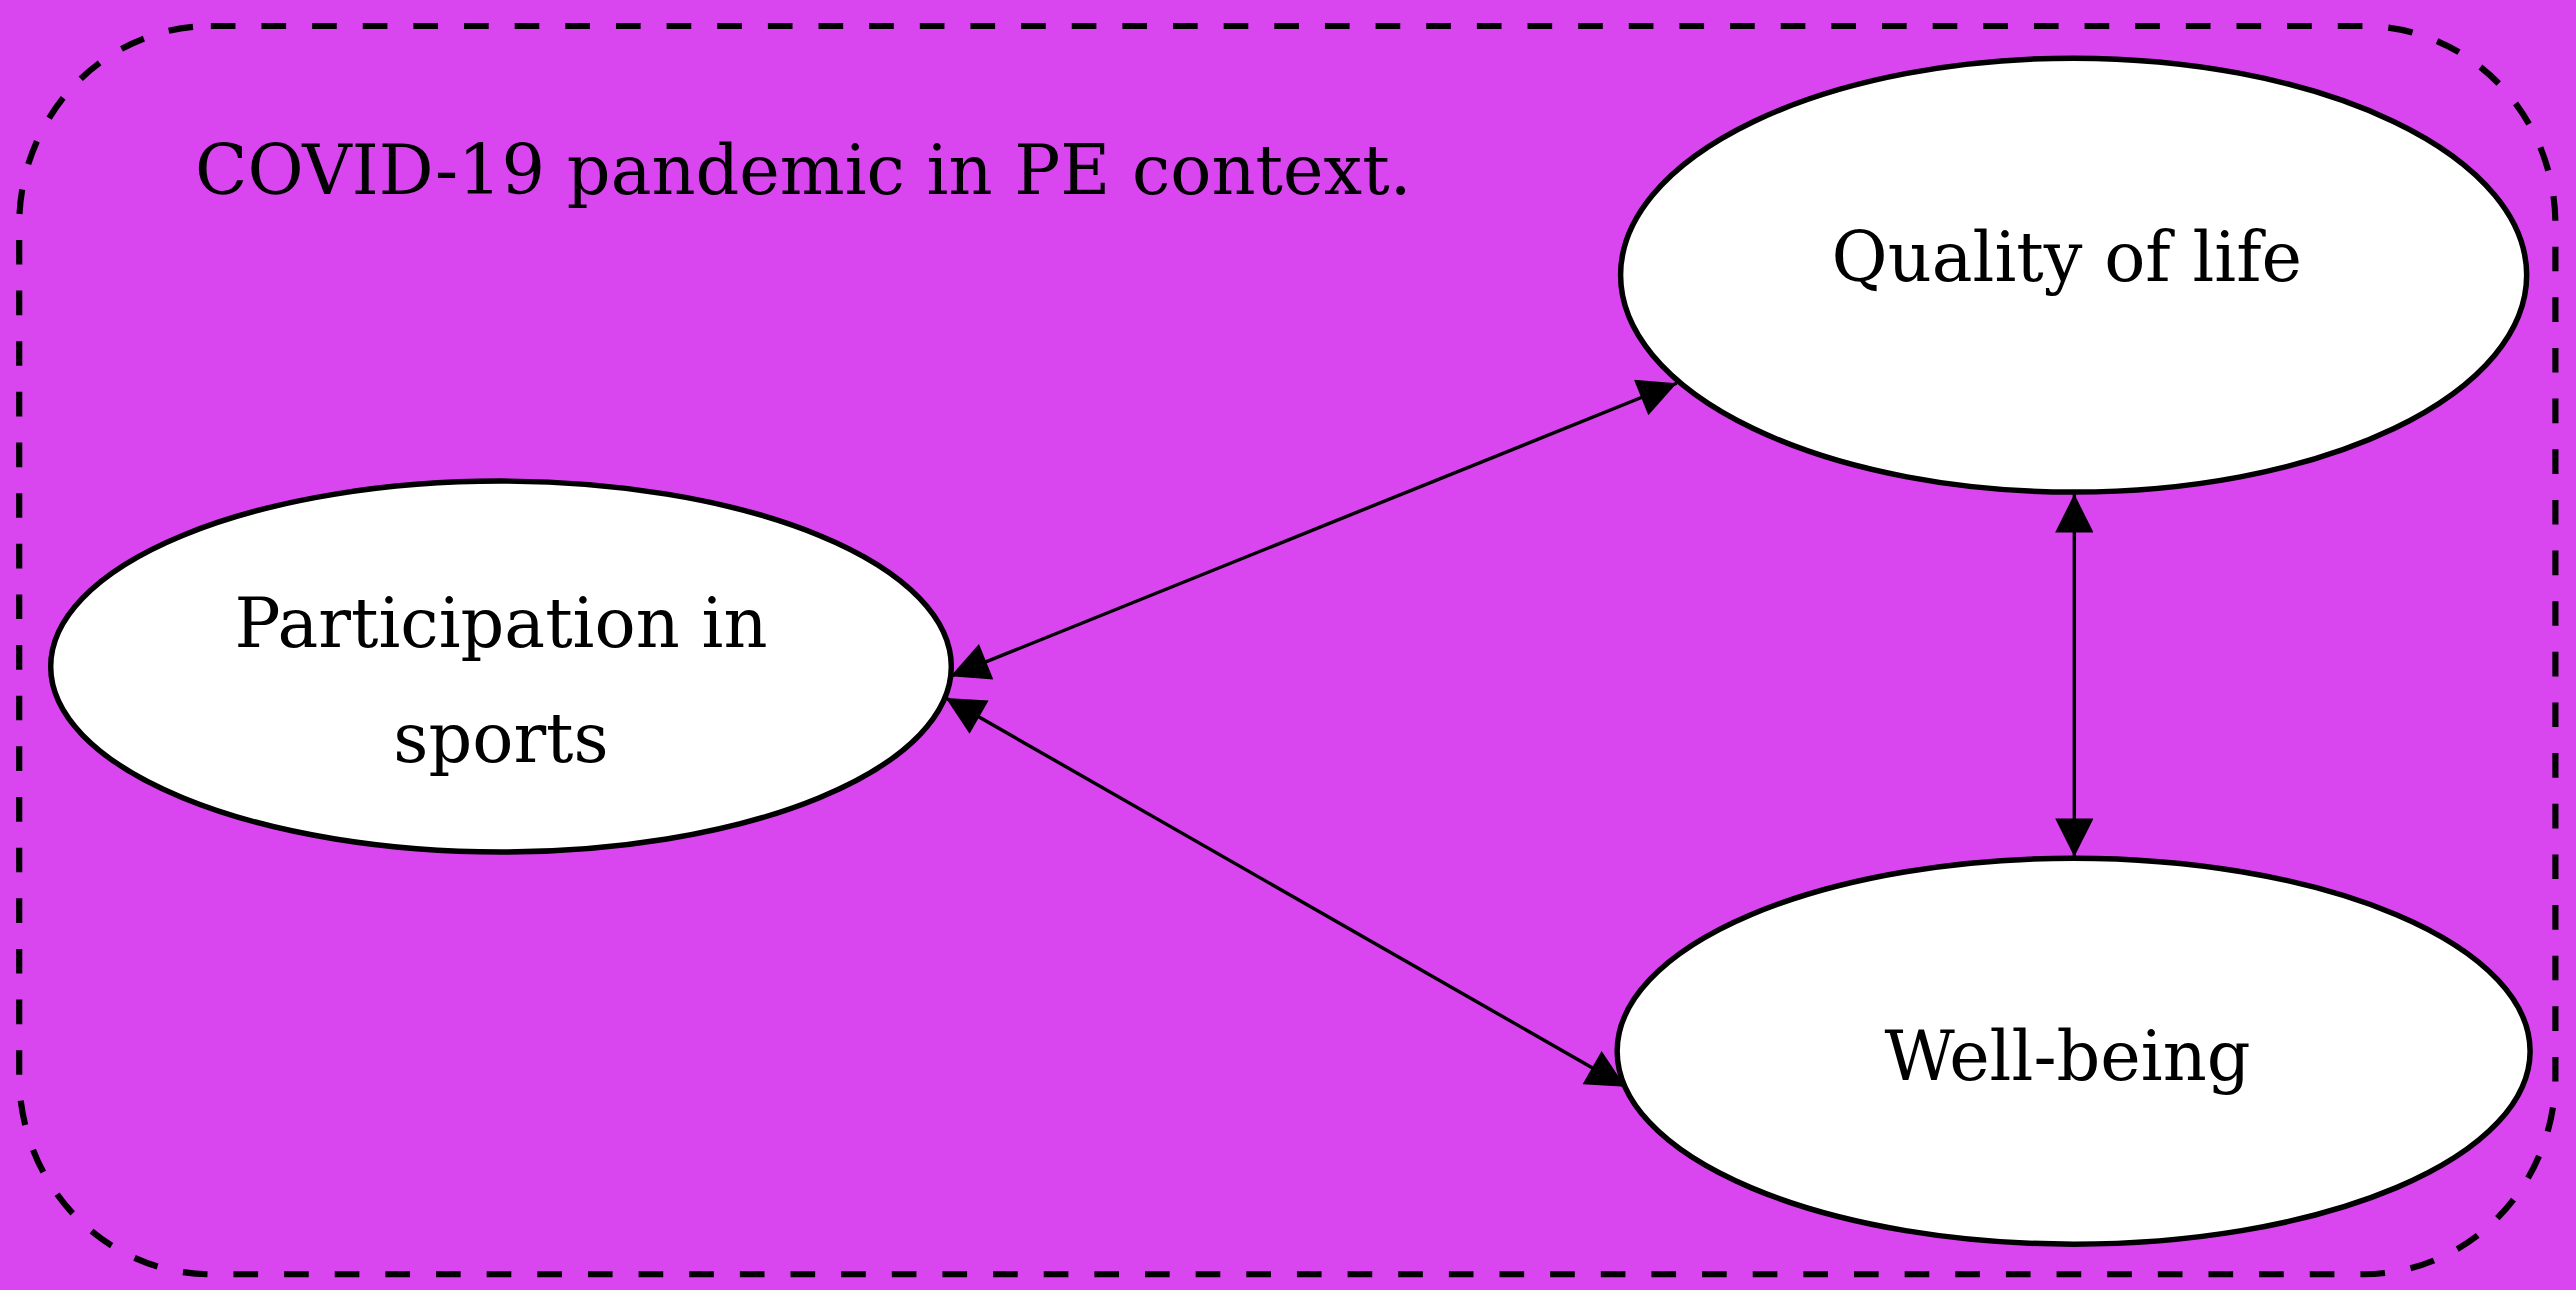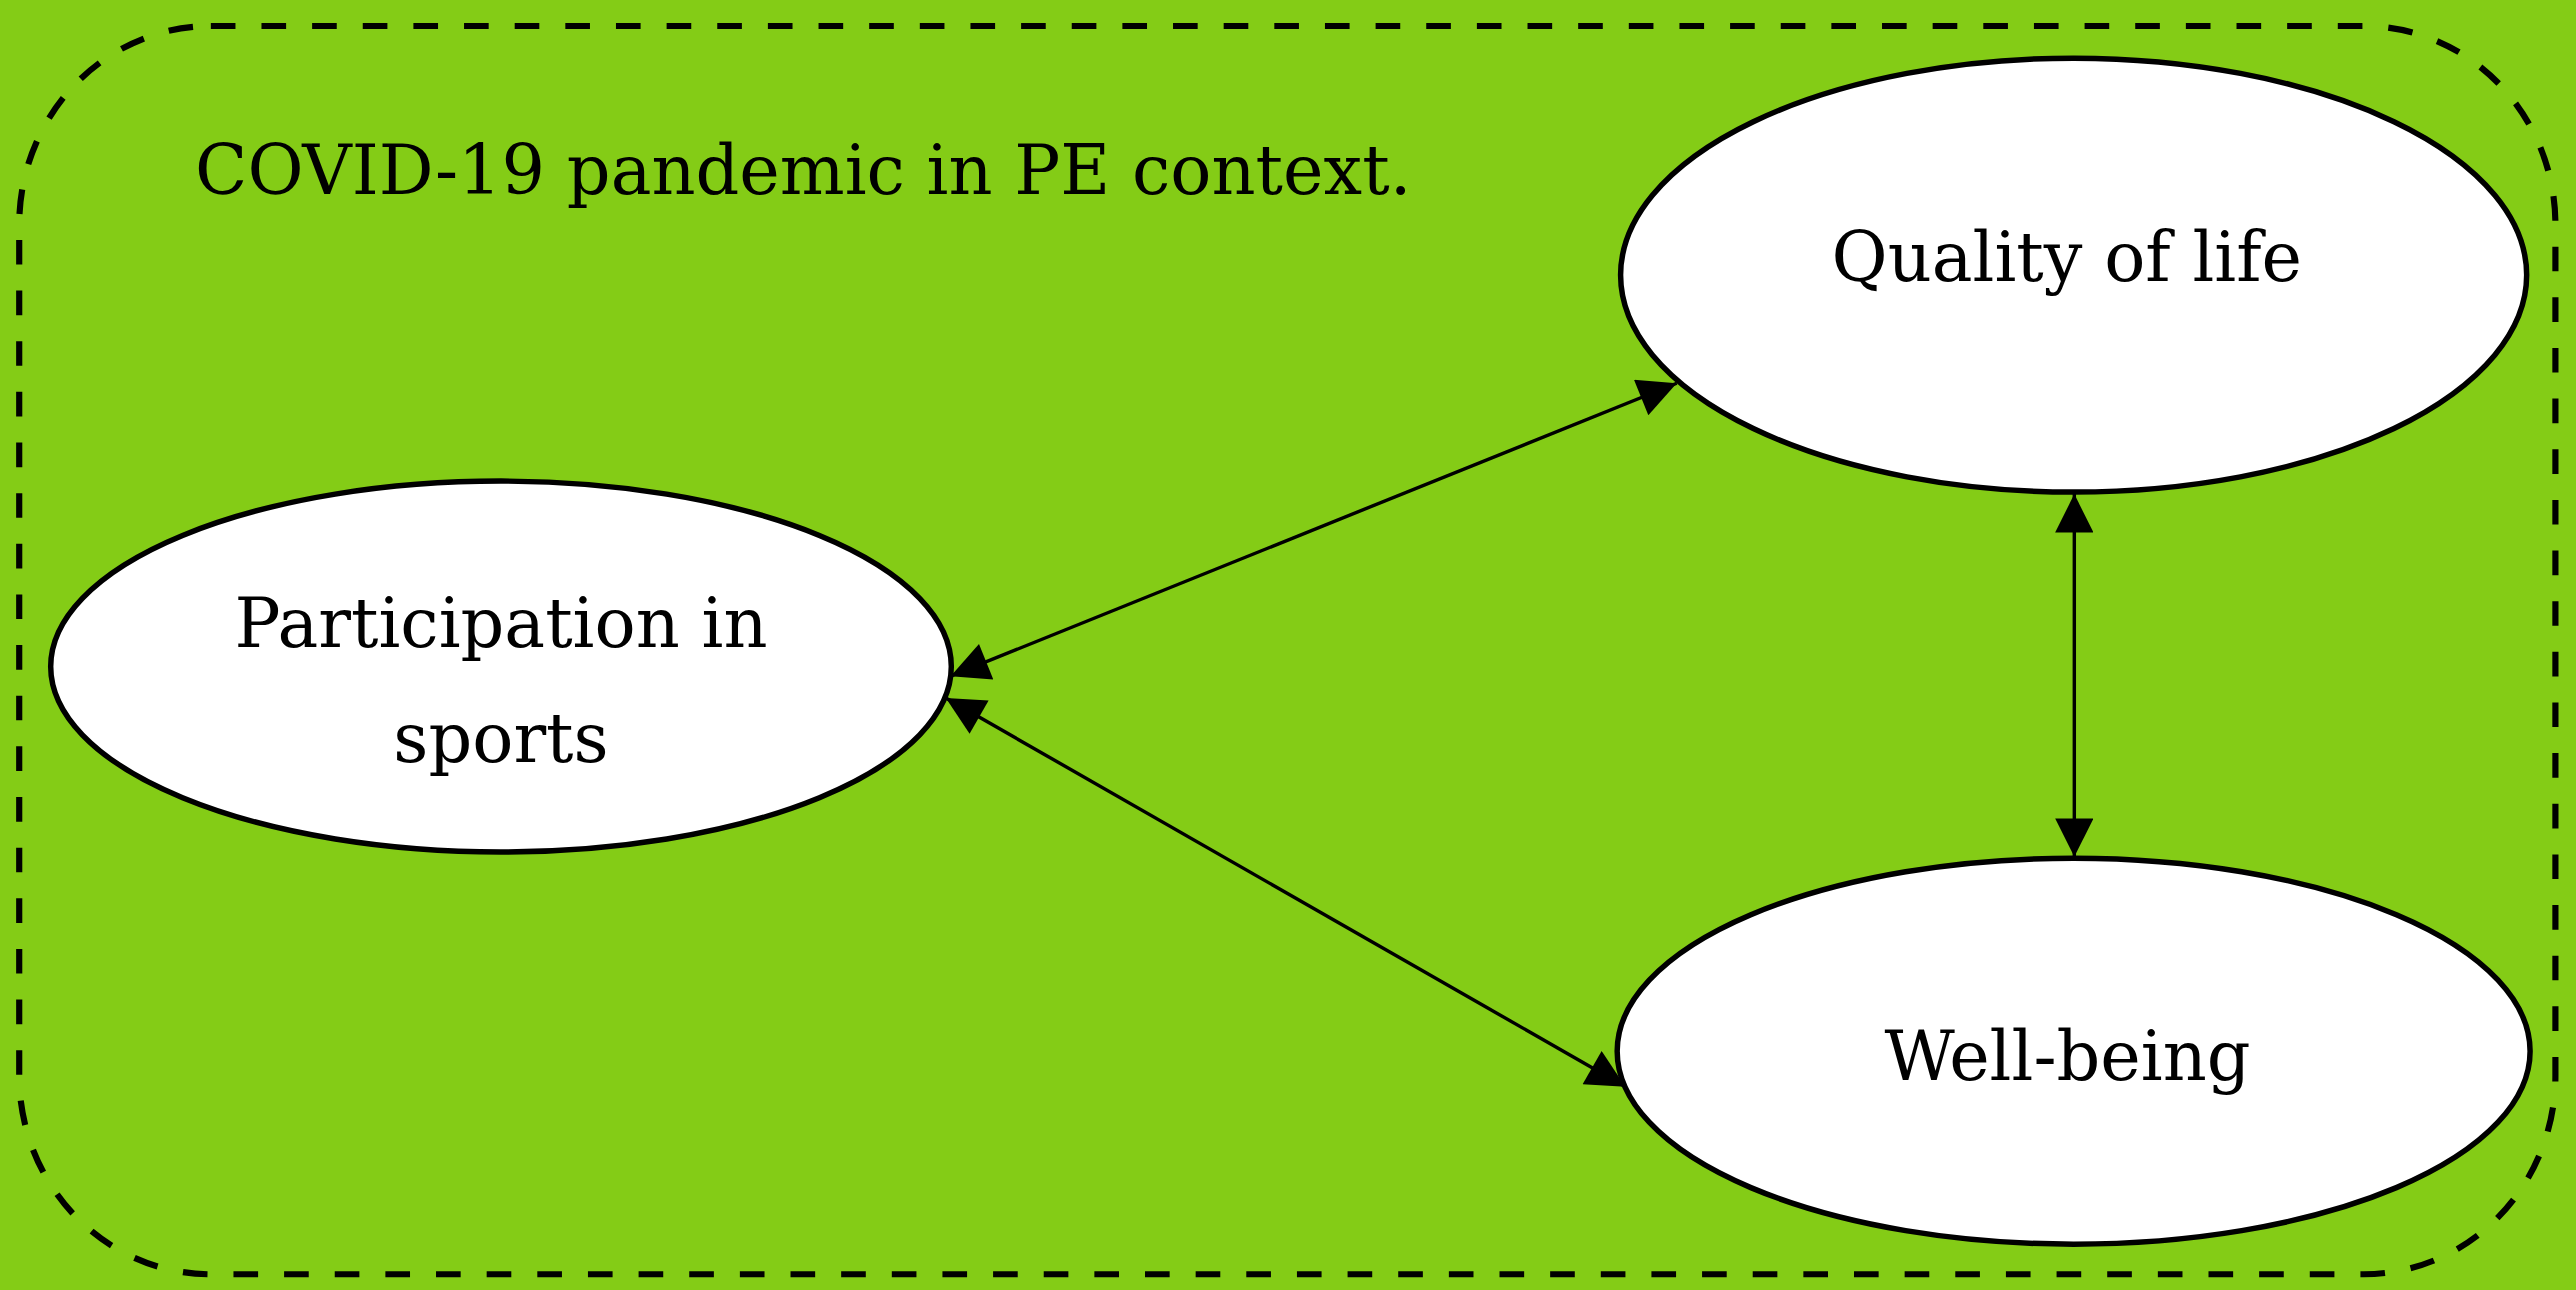--- a/index.html
+++ b/index.html
@@ -7,21 +7,21 @@
     padding: 0;
     background: #ffffff;
     width: 2576px;
     height: 1290px;
     overflow: hidden;
   }
   .figure-wrap {
     position: relative;
     width: 2576px;
     height: 1290px;
-    background: #84cc16;
+    background: #d946ef;
   }
   svg {
     display: block;
   }
   text {
     font-family: "DejaVu Serif", "Liberation Serif", serif;
     fill: #000000;
   }
   .title-text {
     font-size: 100px;

